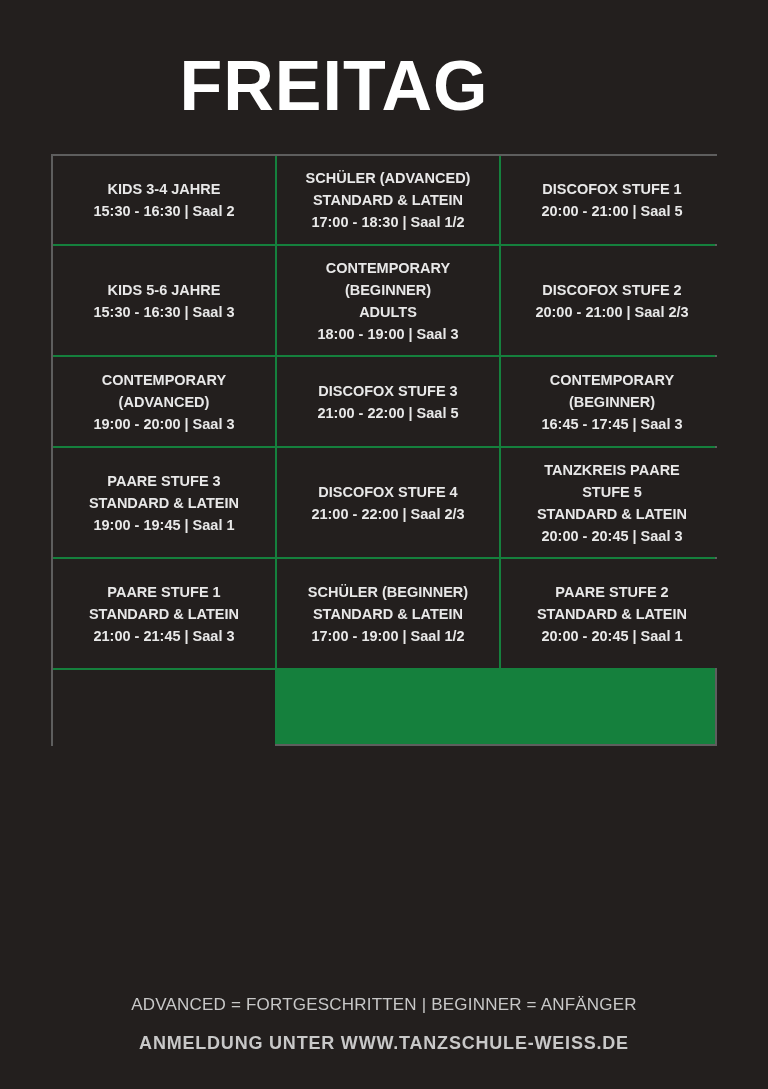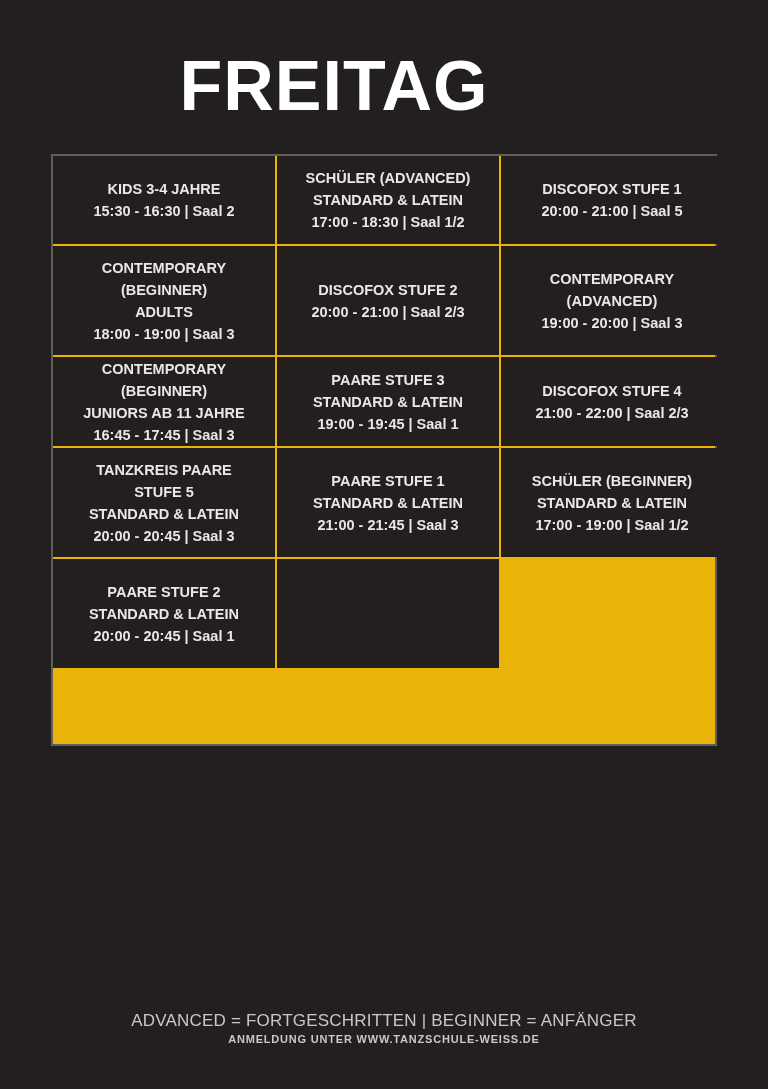--- a/index.html
+++ b/index.html
@@ -22,47 +22,46 @@
     line-height: 80px;
   }
   .grid {
     position: absolute; top: 154px; left: 51px;
     width: 666px; height: 592px;
     display: grid;
     grid-template-columns: 222px 222px 222px;
     grid-template-rows: 88px 109px 89px 109px 109px 88px;
     box-sizing: border-box;
     border: 2px solid #5e5e5e;
-    background: #eab308;
+    background: #15803d;
     gap: 2px;
   }
   .cell {
     background: #231f1e;
     display: flex; flex-direction: column;
     align-items: center; justify-content: center;
     text-align: center;
     font-weight: 700;
     font-size: 14.5px;
     line-height: 22px;
     color: #e8e8e8;
     padding: 0 6px;
   }
   .cell span { display: block; }
   .legend {
     position: absolute; top: 995px; left: 0; width: 768px;
     text-align: center;
     font-size: 17px;
     color: #c8c8c8;
     letter-spacing: 0.2px;
-    margin-top: 16px;
   }
   .signup {
     position: absolute; top: 1033px; left: 0; width: 768px;
     text-align: center;
-    font-size: 11px; font-weight: 700;
+    font-size: 18px; font-weight: 700;
     color: #c8c8c8;
     letter-spacing: 0.8px;
   }
 </style>
 </head>
 <body>
 
 <div class="title">FREITAG</div>
 
 <div class="grid">
@@ -74,40 +73,47 @@
       <span>SCHÜLER (ADVANCED)</span>
       <span>STANDARD &amp; LATEIN</span>
       <span>17:00 - 18:30 | Saal 1/2</span>
     </div>
   <div class="cell">
       <span>DISCOFOX STUFE 1</span>
       <span>20:00 - 21:00 | Saal 5</span>
     </div>
 
   <div class="cell">
+      <span>KIDS 5-6 JAHRE</span>
+      <span>15:30 - 16:30 | Saal 3</span>
+    </div>
+  <div class="cell">
       <span>CONTEMPORARY</span>
       <span>(BEGINNER)</span>
       <span>ADULTS</span>
       <span>18:00 - 19:00 | Saal 3</span>
     </div>
   <div class="cell">
       <span>DISCOFOX STUFE 2</span>
       <span>20:00 - 21:00 | Saal 2/3</span>
     </div>
 
   <div class="cell">
       <span>CONTEMPORARY</span>
       <span>(ADVANCED)</span>
       <span>19:00 - 20:00 | Saal 3</span>
     </div>
+  <div class="cell">
+      <span>DISCOFOX STUFE 3</span>
+      <span>21:00 - 22:00 | Saal 5</span>
+    </div>
 
   <div class="cell">
       <span>CONTEMPORARY</span>
       <span>(BEGINNER)</span>
-      <span>JUNIORS AB 11 JAHRE</span>
       <span>16:45 - 17:45 | Saal 3</span>
     </div>
   <div class="cell">
       <span>PAARE STUFE 3</span>
       <span>STANDARD &amp; LATEIN</span>
       <span>19:00 - 19:45 | Saal 1</span>
     </div>
   <div class="cell">
       <span>DISCOFOX STUFE 4</span>
       <span>21:00 - 22:00 | Saal 2/3</span>

